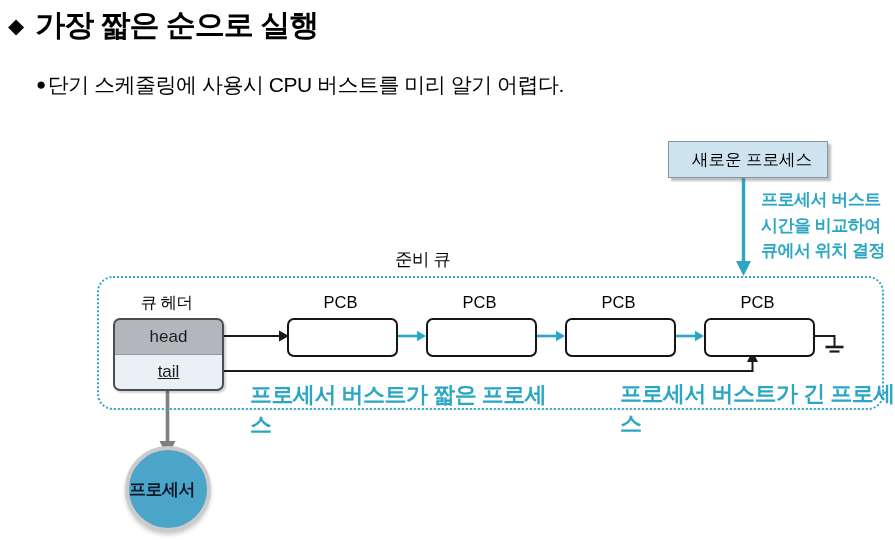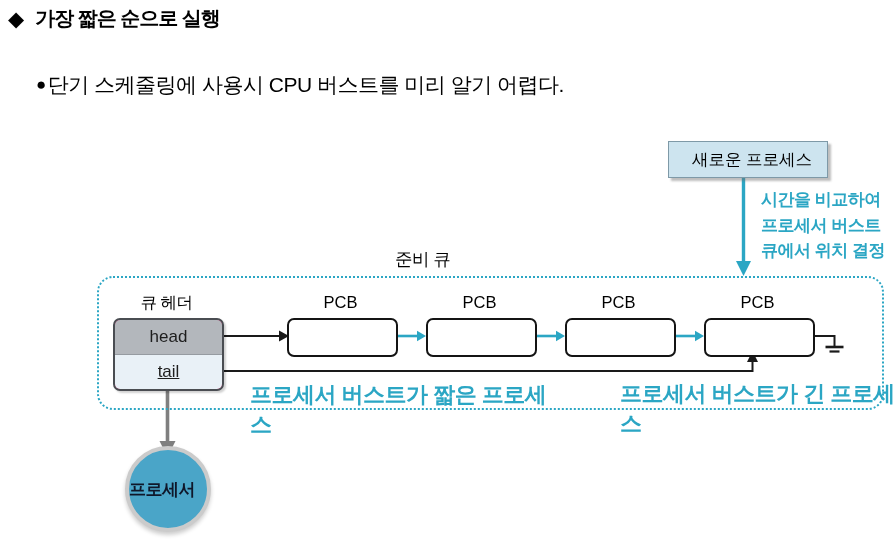--- a/index.html
+++ b/index.html
@@ -10,21 +10,21 @@
   }
   html,body{margin:0;padding:0;}
   body{
     width:895px;height:540px;background:#ffffff;overflow:hidden;position:relative;
     font-family:"Liberation Sans","DejaVu Sans",sans-serif;color:var(--text);
   }
   .abs{position:absolute;}
   
   .title-row{left:8px;top:5px;display:flex;align-items:center;gap:11px;}
   .title-diamond{font-size:21px;line-height:1;}
-  .title-text{font-size:20px;font-weight:bold;letter-spacing:-1px;}
+  .title-text{font-size:30px;font-weight:bold;letter-spacing:-1px;}
   
   .bullet-row{left:36px;top:71px;display:flex;align-items:center;font-size:21px;letter-spacing:-0.5px;}
   .bullet-marker{font-size:17px;margin-right:2px;}
   
   .new-process-box{
     left:668px;top:141px;width:150px;height:35px;
     background:var(--new_process_fill);border:1px solid var(--new_process_border);
     box-shadow:3px 3px 2px rgba(110,110,110,.45);
     display:flex;align-items:center;justify-content:center;font-size:16.5px;padding-left:8px;
   }
@@ -110,22 +110,22 @@
     <line class="w-gray" x1="167.5" y1="389" x2="167.5" y2="443" stroke-width="3.6"></line>
     <polygon class="f-gray" points="159.5,441 175.5,441 167.5,457"></polygon>
   </g>
 </svg>
 
 <div class="abs new-process-box">
   <span>새로운 프로세스</span>
 </div>
 
 <div class="abs annotation">
+  <div>프로세서 버스트</div>
   <div>시간을 비교하여</div>
-  <div>프로세서 버스트</div>
   <div>큐에서 위치 결정</div>
 </div>
 
 <div class="abs ready-queue-label">준비 큐</div>
 <div class="abs dashed-box"></div>
 
 <div class="abs queue-header-label">큐 헤더</div>
 <div class="abs queue-header-box">
   <div class="head-cell">head</div>
   <div class="tail-cell">tail</div>

